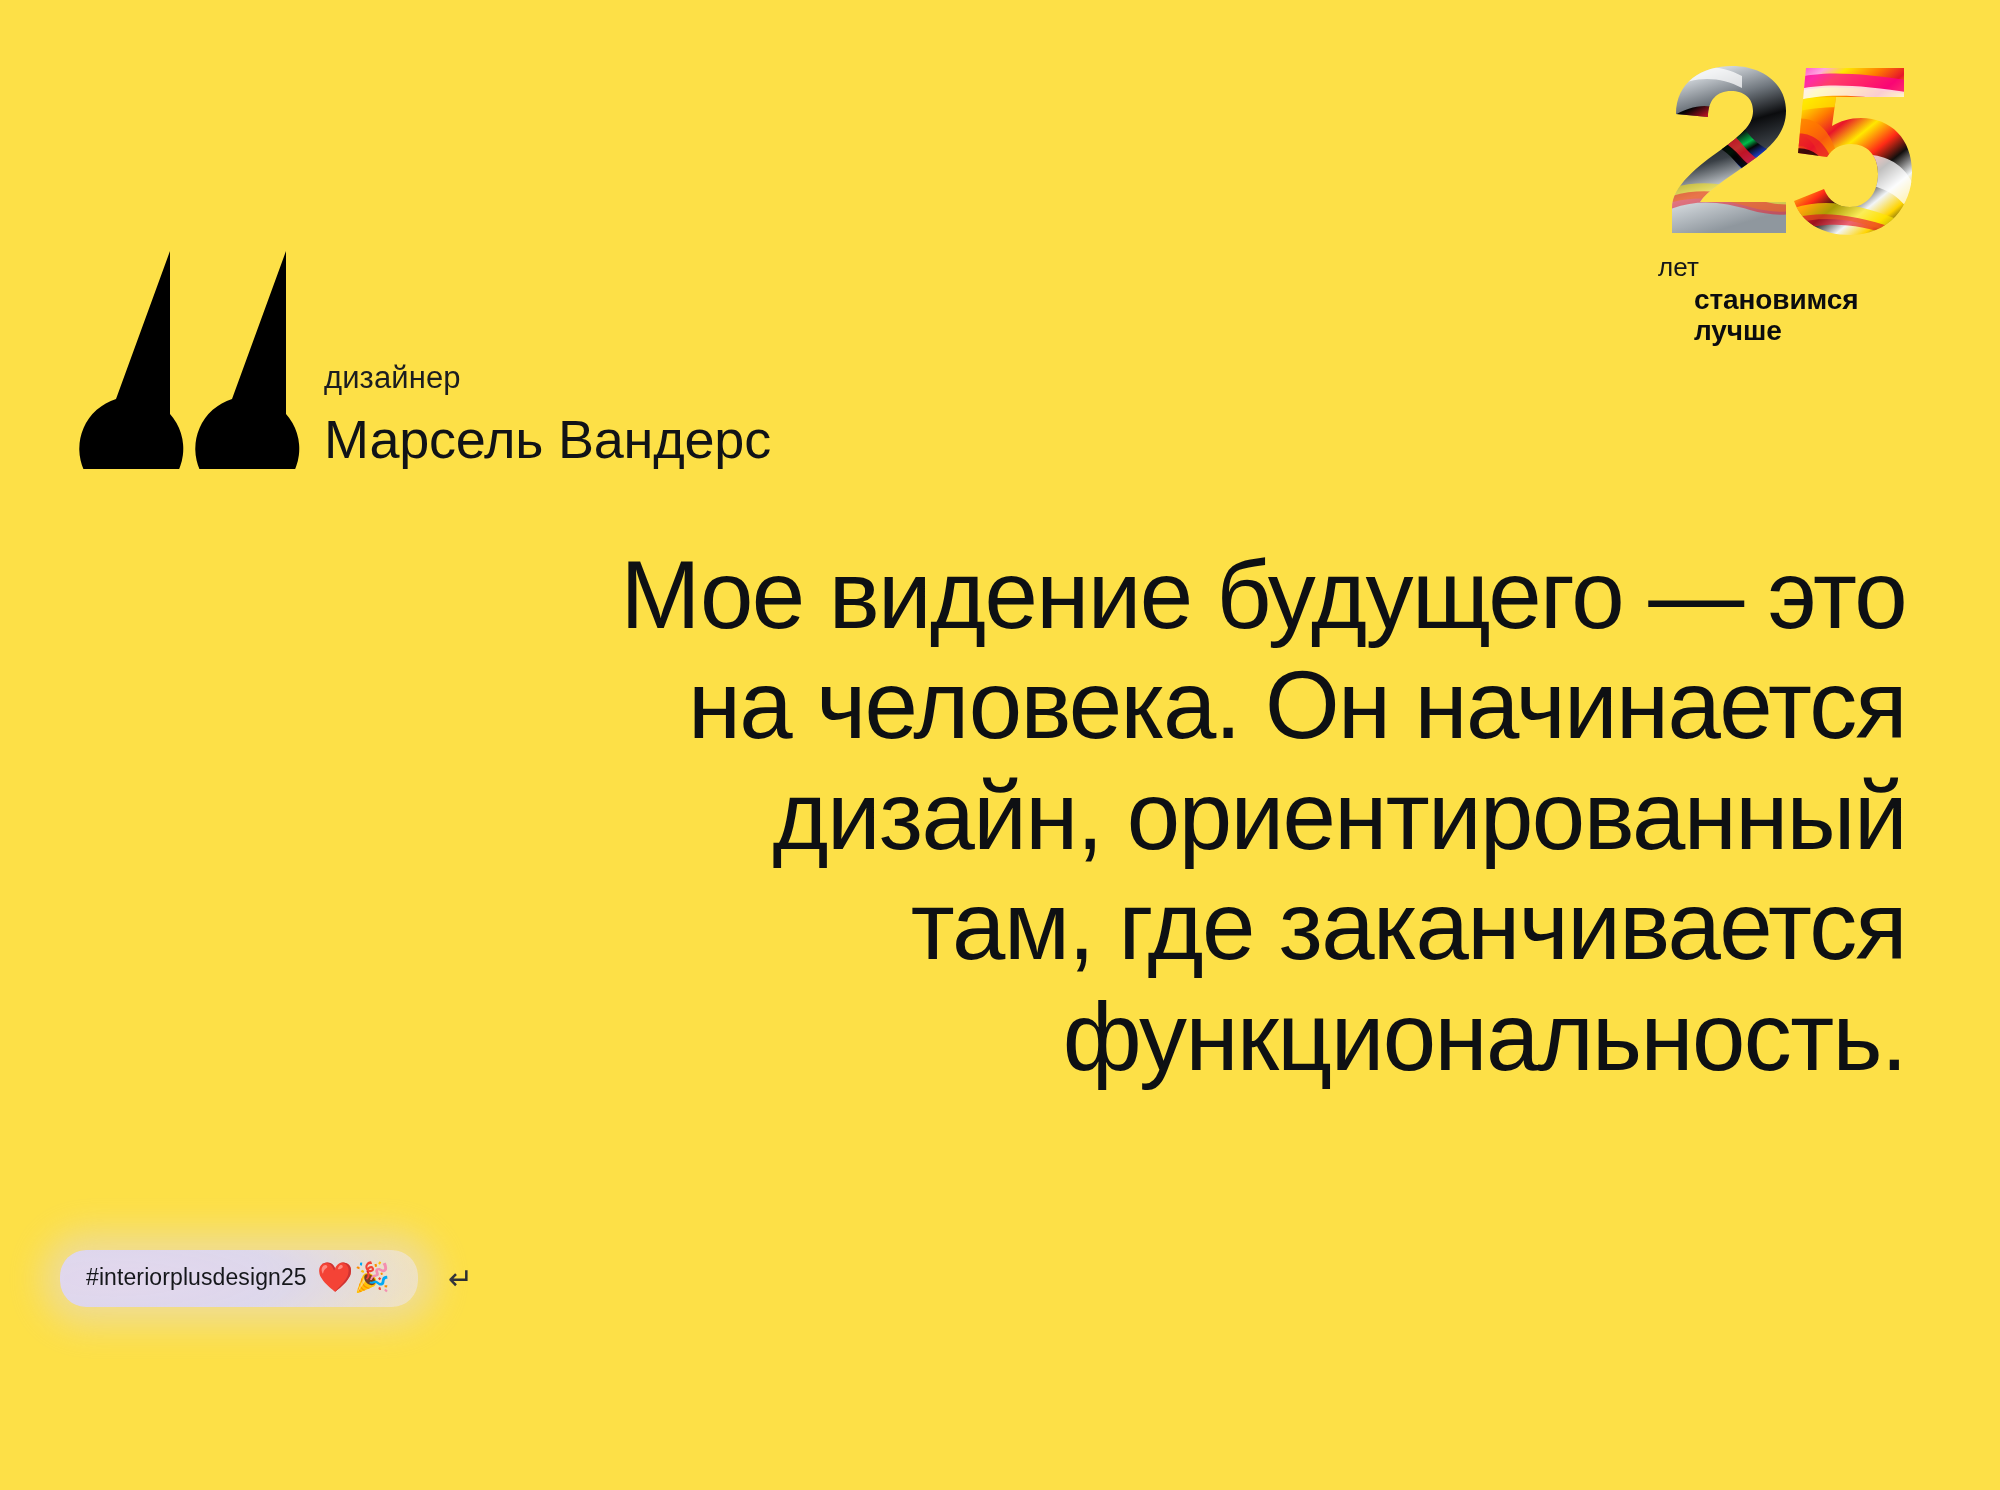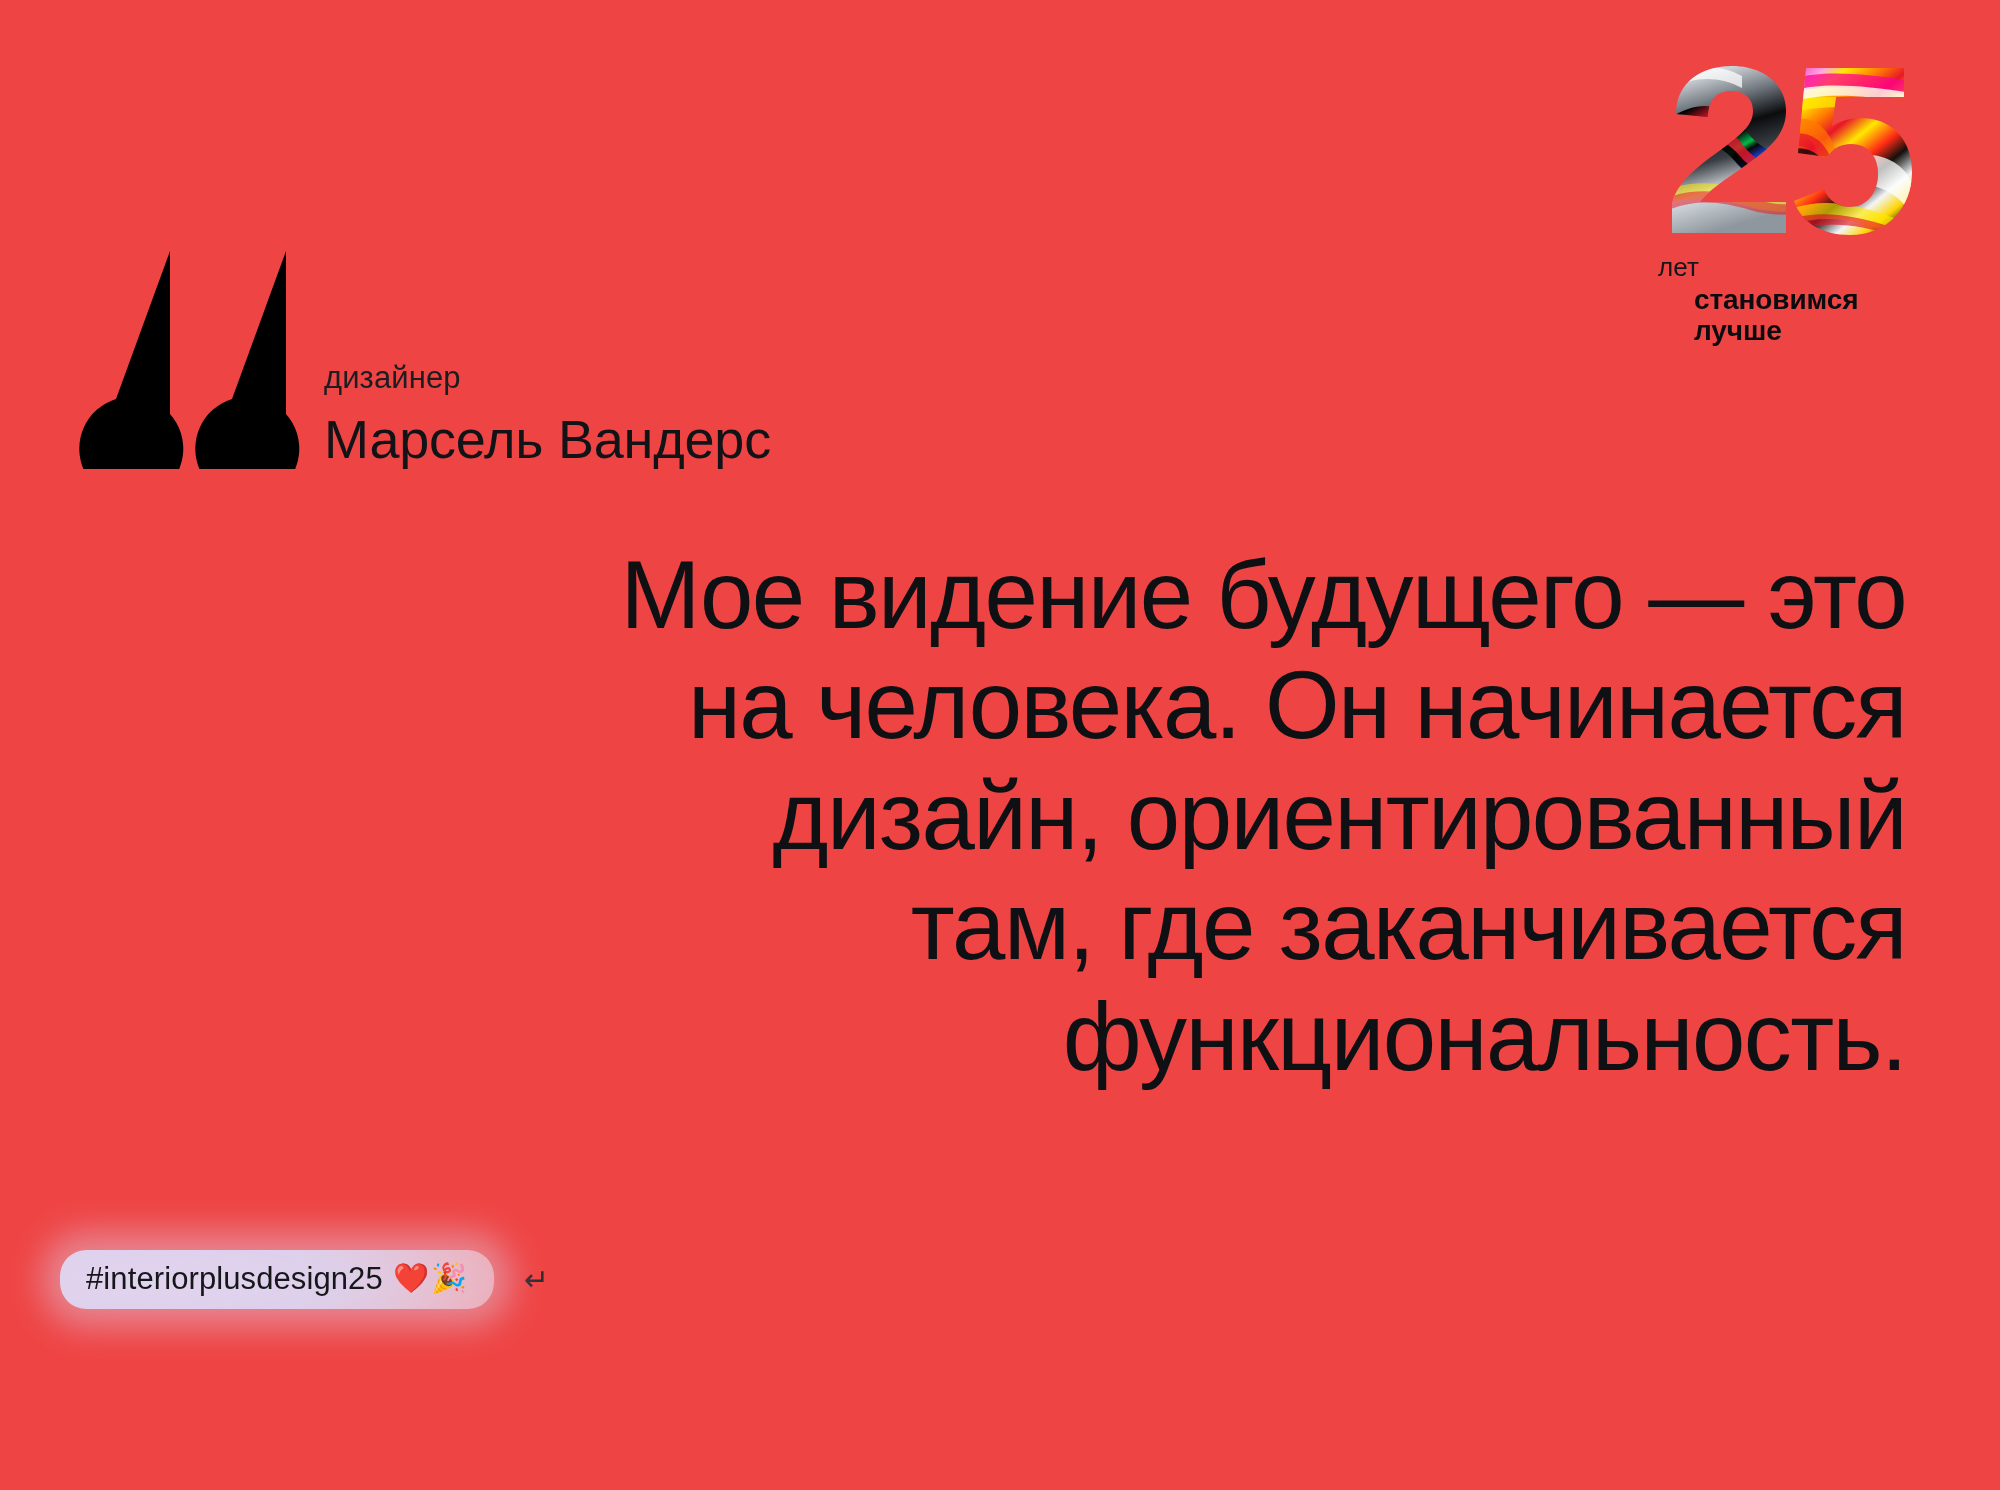--- a/index.html
+++ b/index.html
@@ -12,21 +12,21 @@
     height: 1490px;
     position: relative;
     overflow: hidden;
     font-family: "Liberation Sans", sans-serif;
     -webkit-font-smoothing: antialiased;
   }
 
   .slide {
     position: absolute;
     inset: 0;
-    background: #ef4444;
+    background: #fde047;
   }
 
   
   .logo-block {
     position: absolute;
     left: 1655px;
     top: 62px;
     width: 290px;
     height: 300px;
   }
@@ -128,21 +128,21 @@
     display: inline-flex;
     align-items: center;
     padding: 13px 26px 15px 26px;
     border-radius: 26px;
     background:
       radial-gradient(125% 180% at 18% 50%, rgba(226,214,240,0.95) 0%, rgba(219,214,243,0.85) 38%, rgba(233,226,243,0.55) 70%, rgba(255,255,255,0.0) 100%),
       linear-gradient(90deg, rgba(221,214,240,0.75) 0%, rgba(226,221,244,0.7) 55%, rgba(246,241,247,0.25) 100%);
     box-shadow: 0 0 34px 18px rgba(222,214,242,0.45);
   }
   .hashtag-text {
-    font-size: 31px;
+    font-size: 23px;
     font-weight: 400;
     color: #15171b;
     letter-spacing: 0.1px;
     line-height: 1;
     white-space: nowrap;
   }
   .hashtag-emoji {
     font-size: 29px;
     line-height: 1;
     margin-left: 11px;

